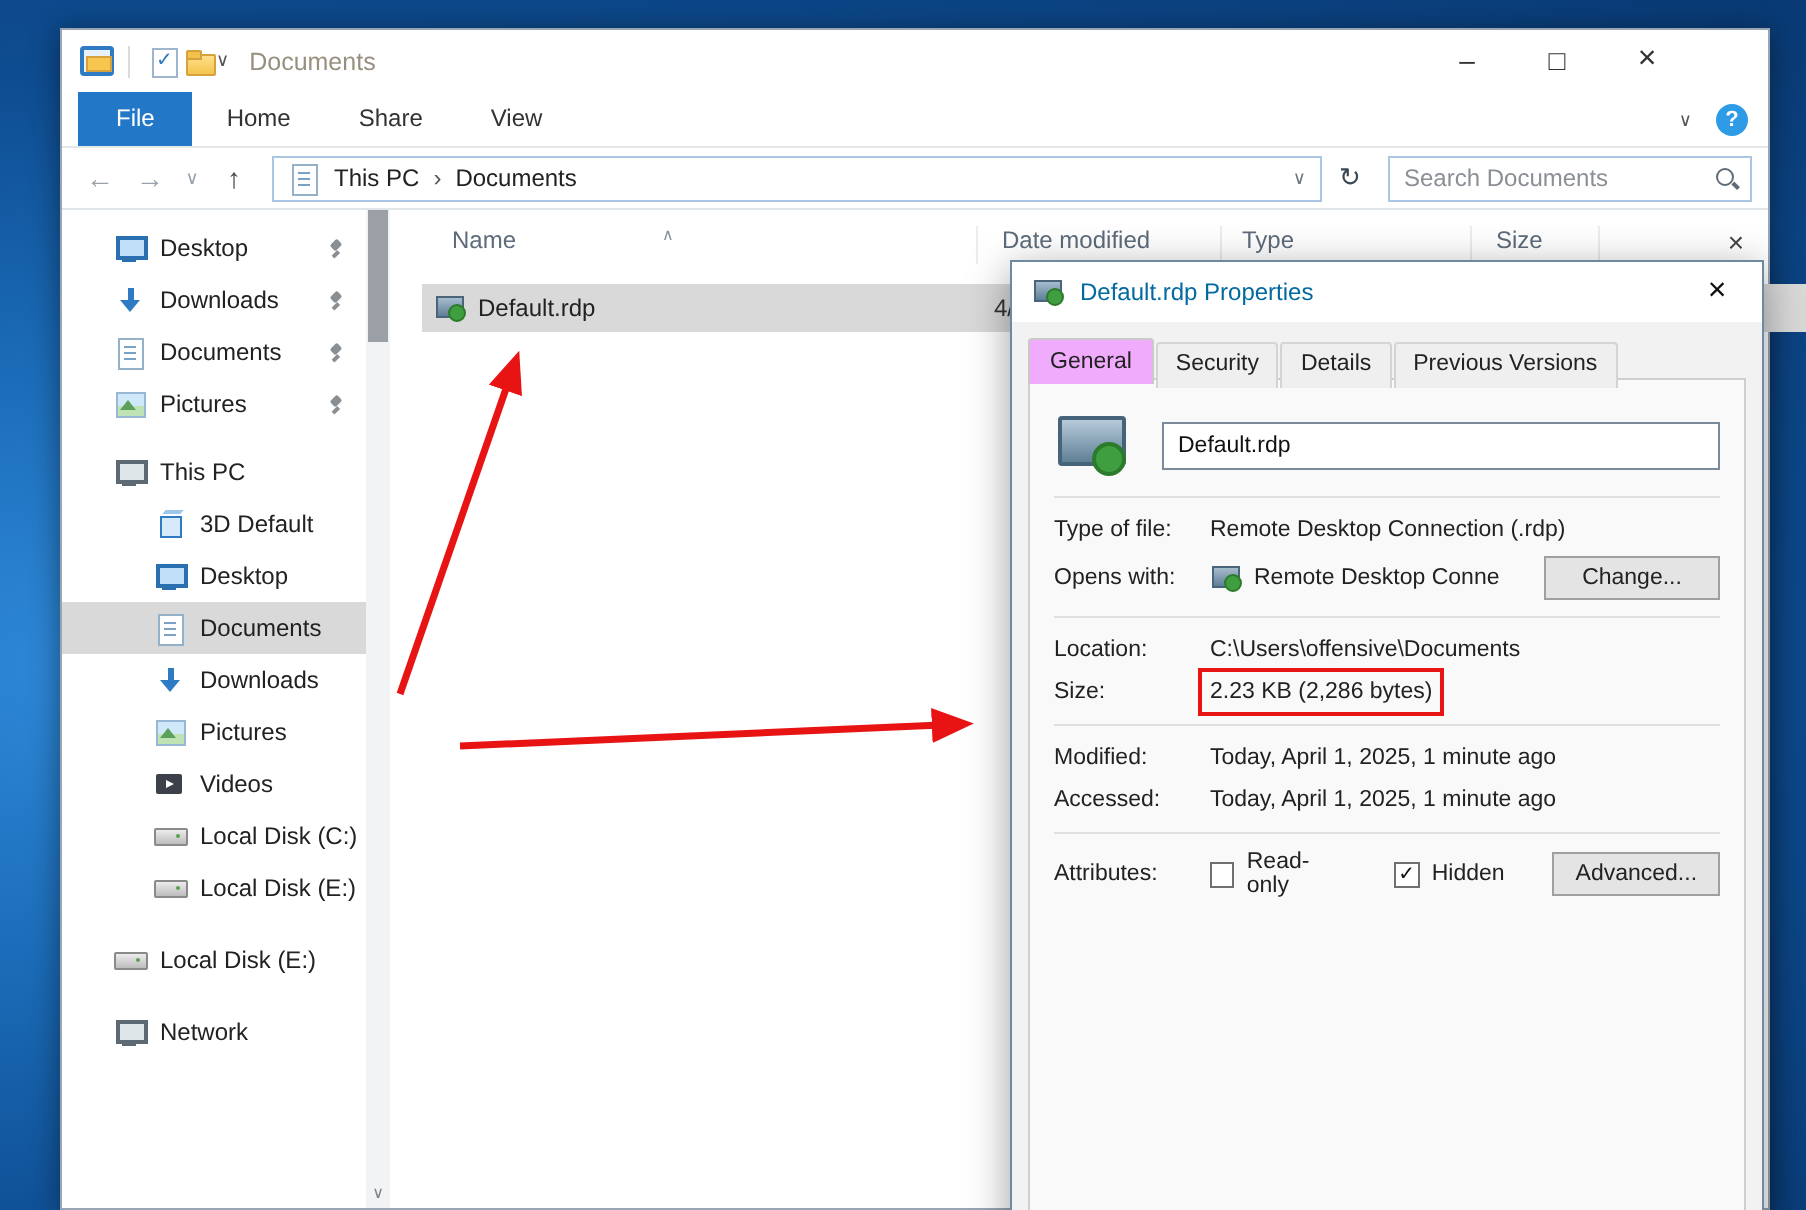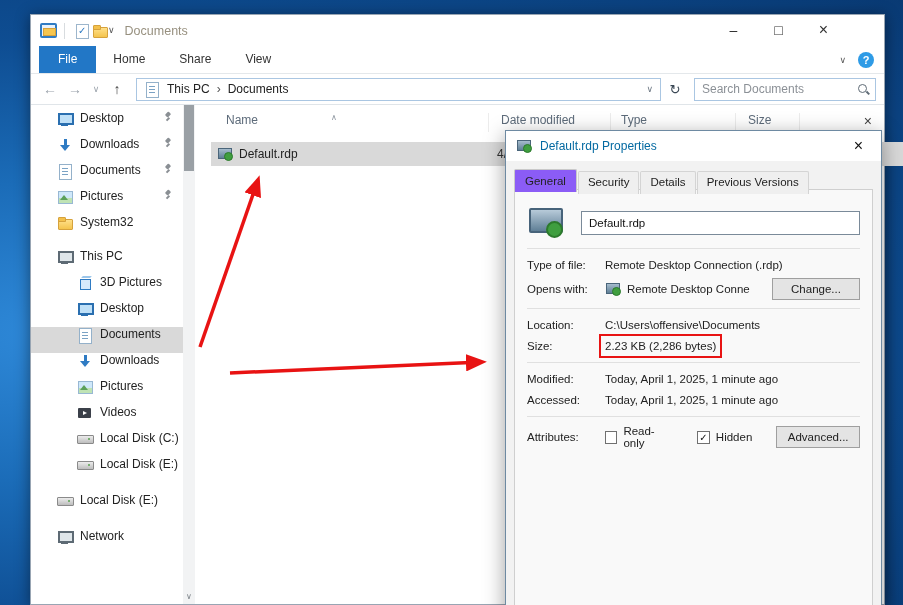--- a/index.html
+++ b/index.html
@@ -42,21 +42,21 @@
   .search-box input{border:none;outline:none;flex:1;font:inherit;font-size:12px;color:#5f666d;background:transparent;}
   .search-box input::placeholder{color:#8b9096;}
   .ic-search{width:13px;height:13px;position:relative;flex:none;}
   .ic-search::before{content:'';position:absolute;left:1px;top:1px;width:7px;height:7px;border:1.5px solid #5f6b76;border-radius:50%;}
   .ic-search::after{content:'';position:absolute;left:9px;top:9px;width:4px;height:1.5px;background:#5f6b76;transform:rotate(45deg);}
 
   .body{flex:1;display:flex;min-height:0;position:relative;}
 
   
   .sidebar{width:152px;padding-top:6px;background:#fff;overflow:hidden;flex:none;}
-  .tree-item{height:26px;display:flex;align-items:flex-start;gap:7px;padding-left:26px;font-size:12px;color:#222;}
+  .tree-item{height:26px;display:flex;align-items:center;gap:7px;padding-left:26px;font-size:12px;color:#222;}
   .tree-item.grand{padding-left:46px;}
   .tree-item.selected{background:var(--c-selection,#d9d9d9);}
   .tree-item .lbl{white-space:nowrap;}
   .gap8{height:8px;}.gap10{height:10px;}
   .pin{width:11px;height:11px;position:relative;margin-left:auto;margin-right:9px;flex:none;}
   .pin::before{content:'';position:absolute;left:3px;top:1px;width:4px;height:5px;background:#8a8f94;border-radius:1px;transform:rotate(45deg);}
   .pin::after{content:'';position:absolute;left:4px;top:6px;width:1.5px;height:4px;background:#8a8f94;transform:rotate(45deg);}
 
   .sb-track{width:12px;background:#f2f3f4;position:relative;flex:none;}
   .sb-thumb{position:absolute;left:1px;top:0;width:10px;height:66px;background:#9aa0a5;}
@@ -112,21 +112,21 @@
 
   
   .dialog{position:absolute;left:505px;top:130px;width:377px;height:500px;background:#f2f2f2;
     border:1px solid #6e8aa2;box-shadow:0 5px 20px rgba(0,0,0,.38);font-size:11.5px;overflow:hidden;z-index:5;}
   .dlg-title{height:30px;display:flex;align-items:center;gap:8px;padding:0 10px;background:#fff;}
   .dlg-title-text{font-size:12px;color:#0369a1;}
   .dlg-close{position:absolute;right:0;top:0;width:45px;height:30px;text-align:center;line-height:29px;font-size:16px;color:#111;}
   .dlg-tabs{display:flex;gap:1px;padding:8px 8px 0;position:relative;z-index:2;}
   .dlg-tab{padding:4px 9px 3px;background:#efefef;border:1px solid #d4d4d4;border-bottom:none;
     border-radius:2px 2px 0 0;position:relative;top:2px;color:#222;}
-  .dlg-tab.active{background:#8b5cf6;top:0;padding:5px 10px 5px;border-color:#c9c9c9;}
+  .dlg-tab.active{background:#f0abfc;top:0;padding:5px 10px 5px;border-color:#c9c9c9;}
   .dlg-page{position:absolute;left:8px;right:8px;top:58px;bottom:-16px;background:#f9f9f9;
     border:1px solid #cfcfcf;padding:8px 12px;z-index:1;}
   .fname-row{display:flex;align-items:center;gap:16px;margin:8px 0 6px;}
   .fname-input{flex:1;height:24px;border:1px solid #7a8a99;background:#fff;padding:0 7px;font:inherit;font-size:11.5px;color:#111;}
   .sep{border-top:1px solid #e0e0e0;margin:8px 0;}
   .frow{display:flex;align-items:center;margin:5px 0;min-height:16px;}
   .flabel{flex:0 0 78px;color:#222;}
   .fvalue{color:#222;white-space:nowrap;}
   .trunc{overflow:hidden;max-width:140px;}
   .btn{margin-left:auto;width:88px;height:22px;background:#e4e4e4;border:1px solid #9f9f9f;
@@ -206,33 +206,29 @@
         <div class="tree-item">
           <span class="ic ic-doc"></span>
           <span class="lbl">Documents</span>
           <span class="pin"></span>
         </div>
         <div class="tree-item">
           <span class="ic ic-pic"></span>
           <span class="lbl">Pictures</span>
           <span class="pin"></span>
         </div>
-        <div class="tree-item">
-          <span class="ic ic-folder"></span>
-          <span class="lbl">System32</span>
-        </div>
 
         <div class="gap8"></div>
         <div class="tree-item">
           <span class="ic ic-monitor gray"></span>
           <span class="lbl">This PC</span>
         </div>
         <div class="tree-item grand">
           <span class="ic ic-cube"></span>
-          <span class="lbl">3D Pictures</span>
+          <span class="lbl">3D Default</span>
         </div>
         <div class="tree-item grand">
           <span class="ic ic-monitor"></span>
           <span class="lbl">Desktop</span>
         </div>
         <div class="tree-item grand selected">
           <span class="ic ic-doc"></span>
           <span class="lbl">Documents</span>
         </div>
         <div class="tree-item grand">

